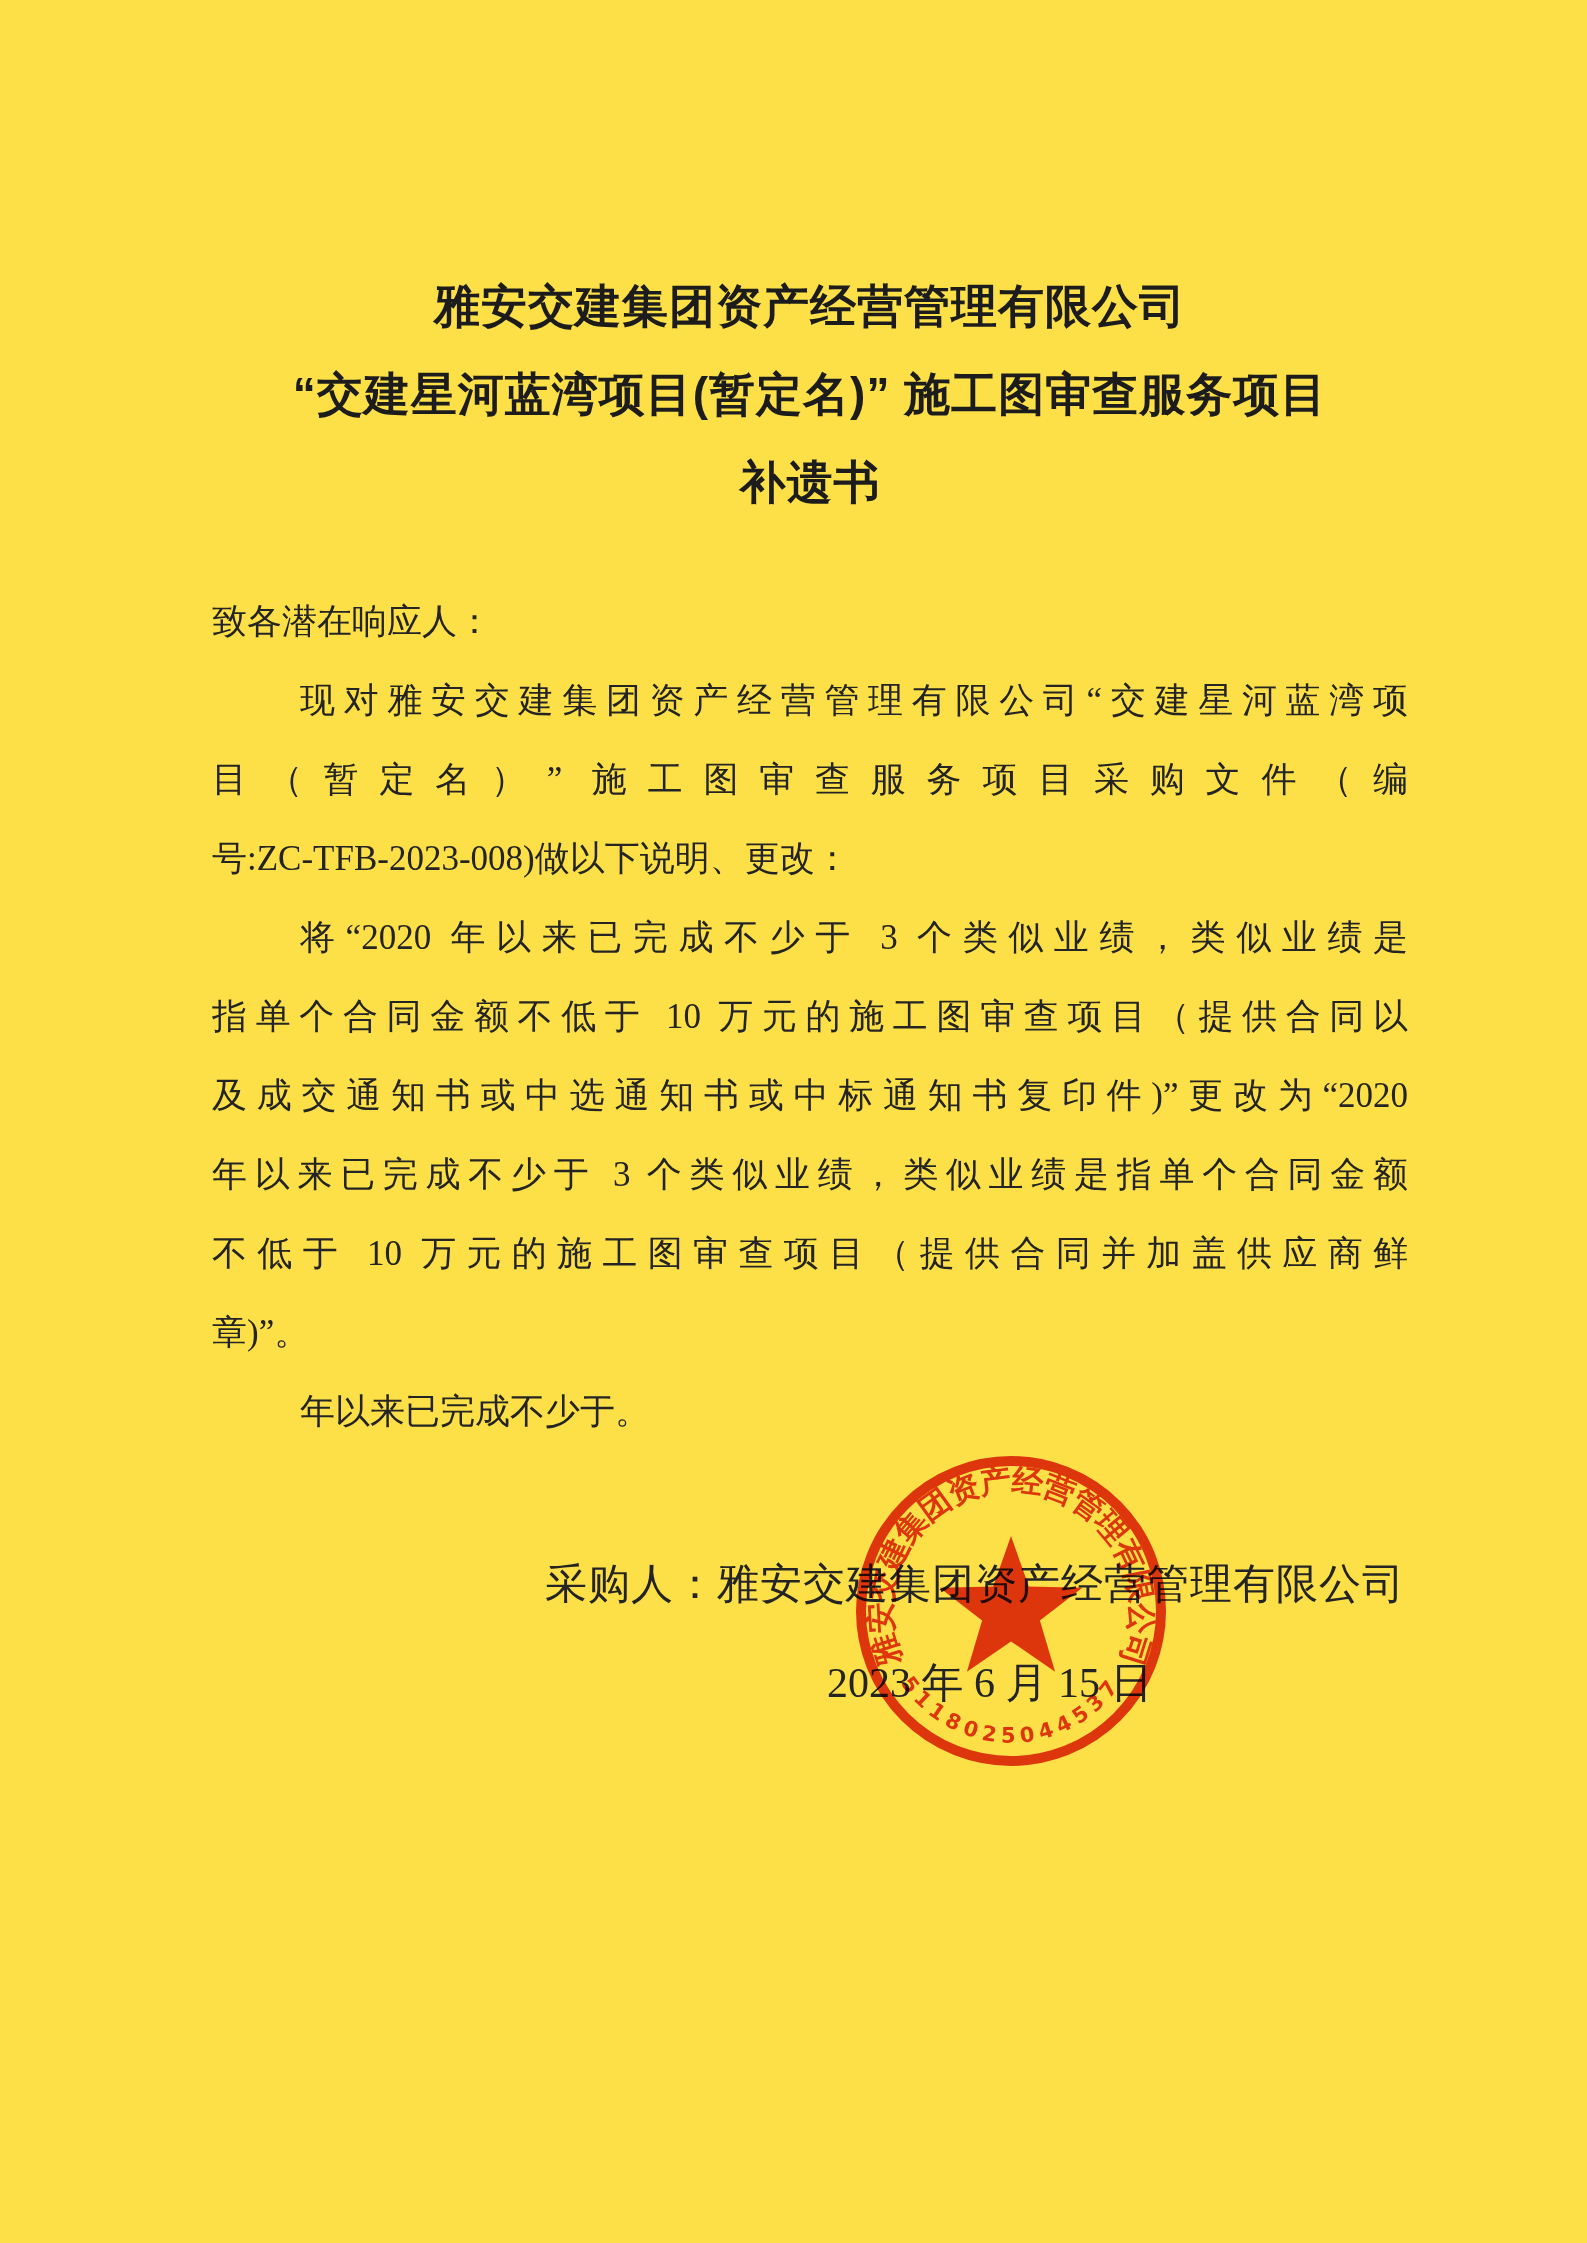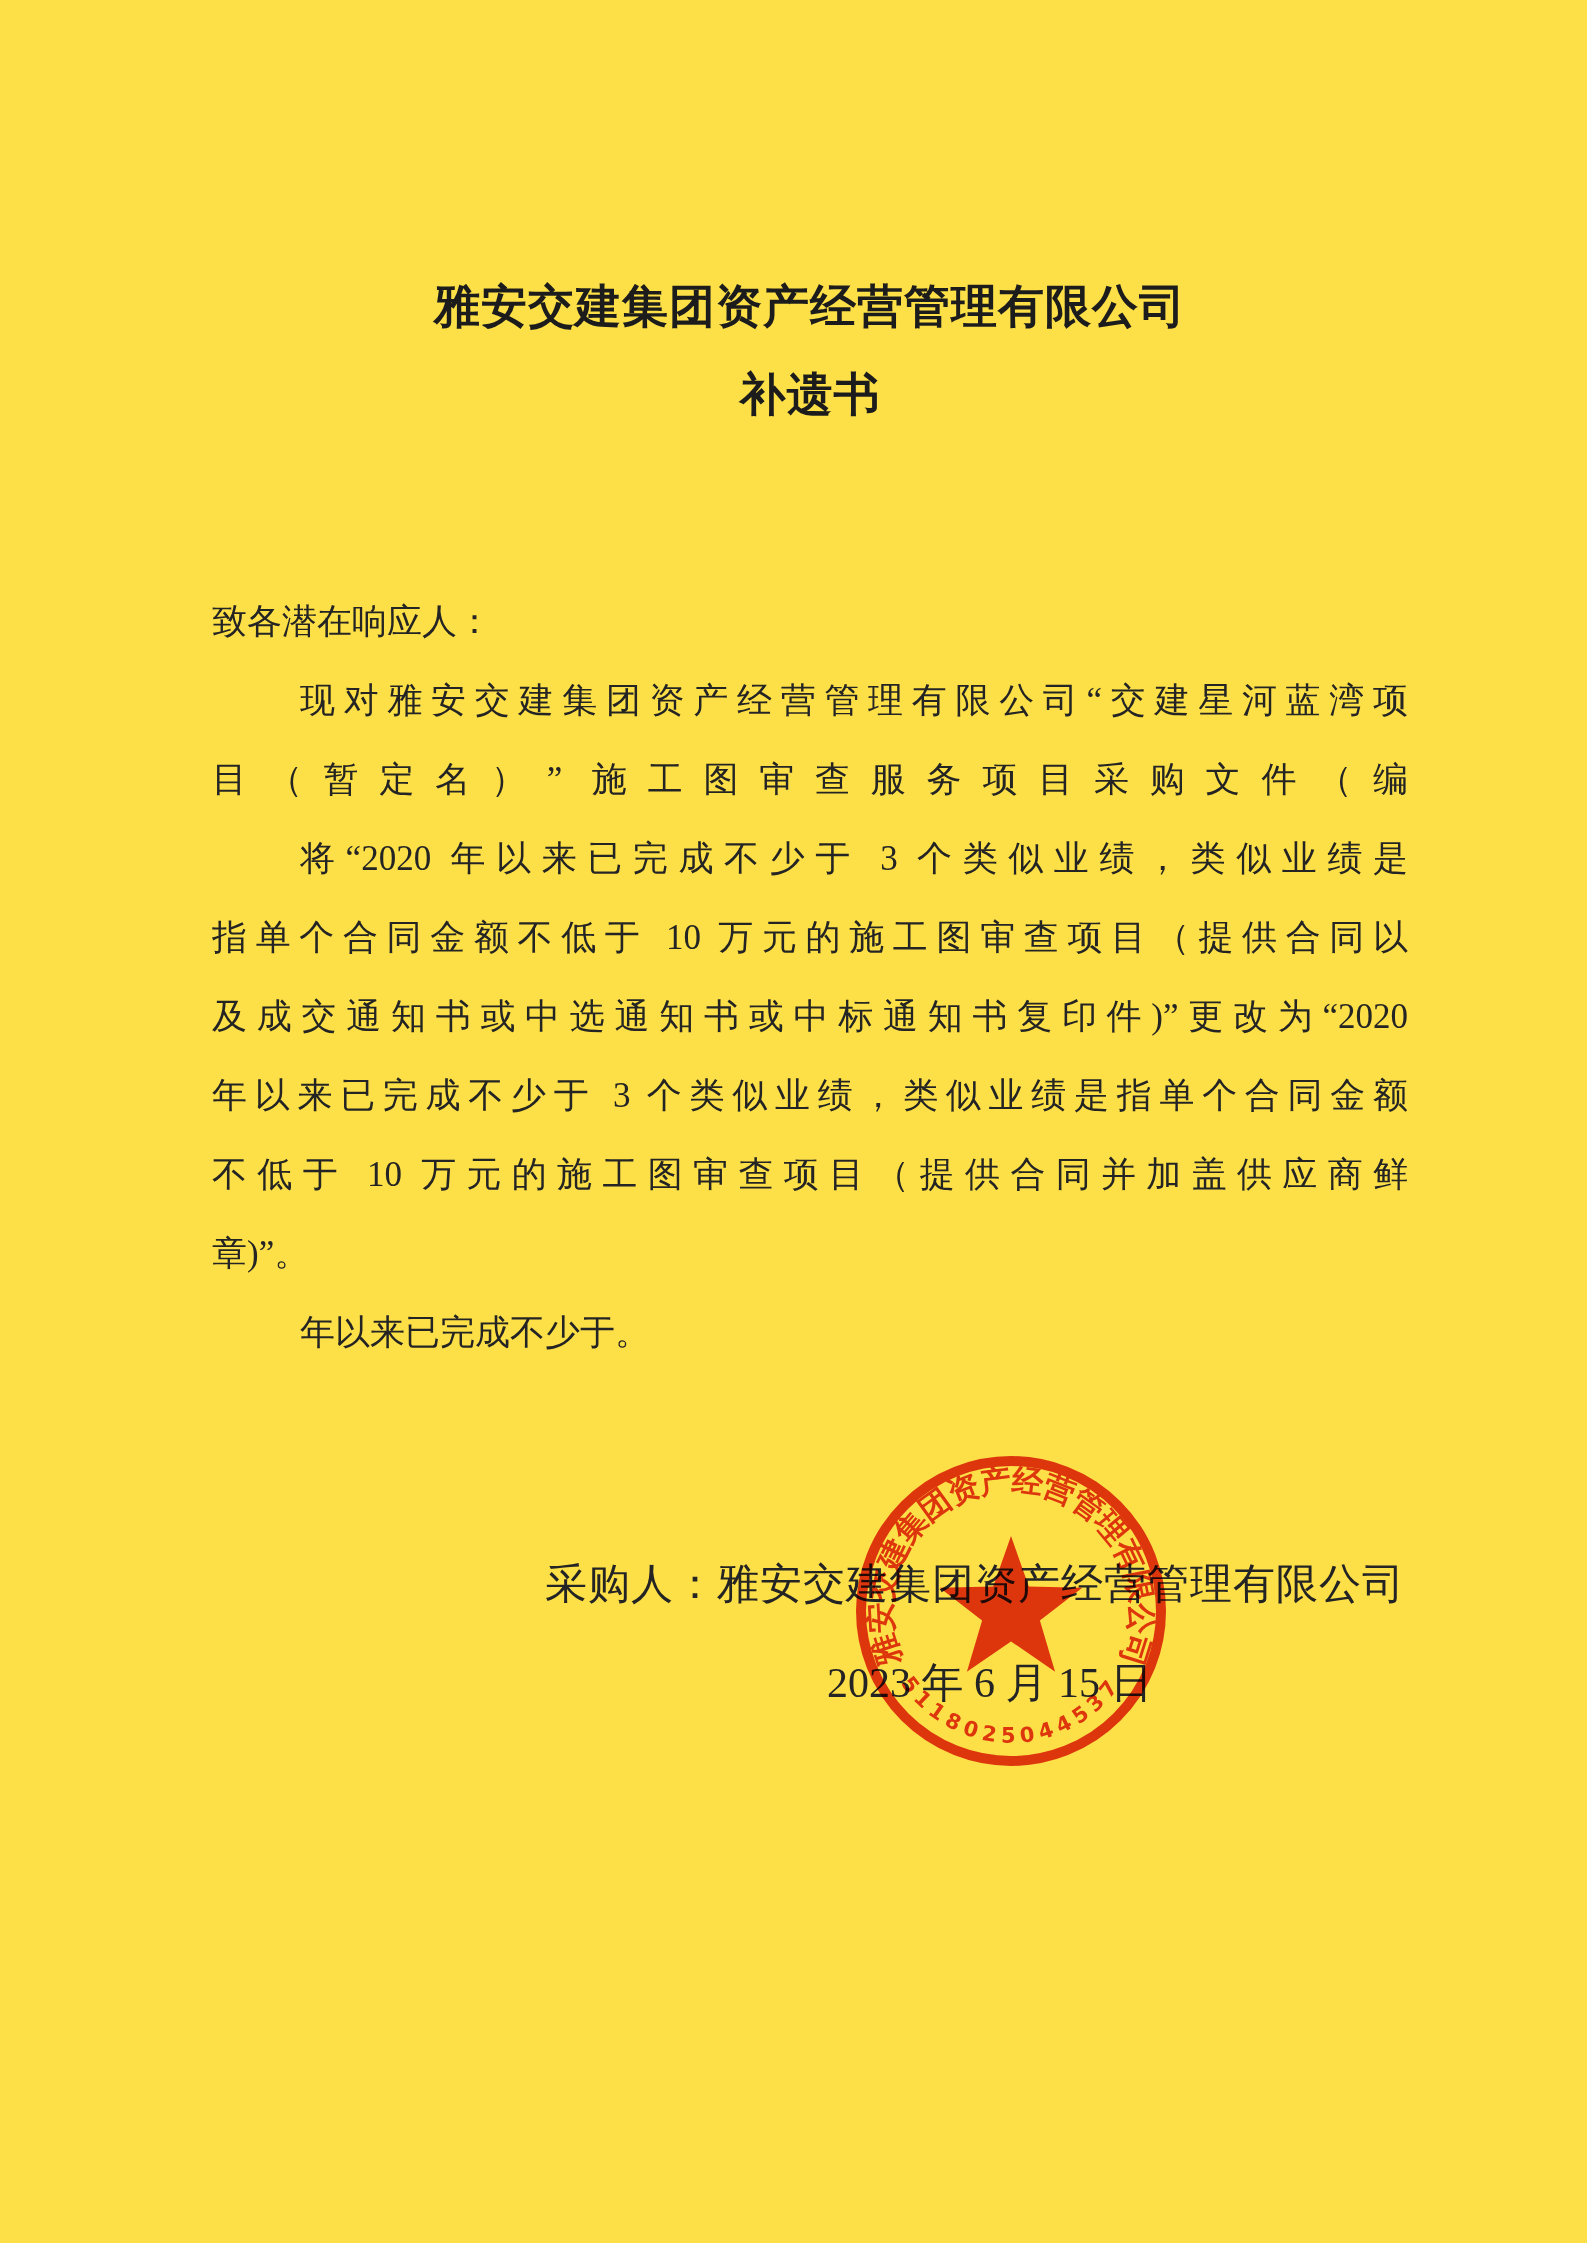--- a/index.html
+++ b/index.html
@@ -90,27 +90,29 @@
     letter-spacing: 5.5px;
   }
 </style>
 </head>
 <body>
 
 <div class="page">
 
   <div class="title-block">
     <div>雅安交建集团资产经营管理有限公司</div>
+    <div>“交建星河蓝湾项目(暂定名)” 施工图审查服务项目</div>
     <div>补遗书</div>
   </div>
 
   <div class="body-block">
     <div class="line">致各潜在响应人：</div>
     <div class="line indent just">现对雅安交建集团资产经营管理有限公司“交建星河蓝湾项</div>
     <div class="line just">目（暂定名）” 施工图审查服务项目采购文件（编</div>
+    <div class="line">号:ZC-TFB-2023-008)做以下说明、更改：</div>
     <div class="line indent just">将“2020 年以来已完成不少于 3 个类似业绩，类似业绩是</div>
     <div class="line just">指单个合同金额不低于 10 万元的施工图审查项目（提供合同以</div>
     <div class="line just">及成交通知书或中选通知书或中标通知书复印件)”更改为“2020</div>
     <div class="line just">年以来已完成不少于 3 个类似业绩，类似业绩是指单个合同金额</div>
     <div class="line just">不低于 10 万元的施工图审查项目（提供合同并加盖供应商鲜</div>
     <div class="line">章)”。</div>
     <div class="line indent">年以来已完成不少于。</div>
   </div>
 
   <div class="sign-buyer">采购人：雅安交建集团资产经营管理有限公司</div>

